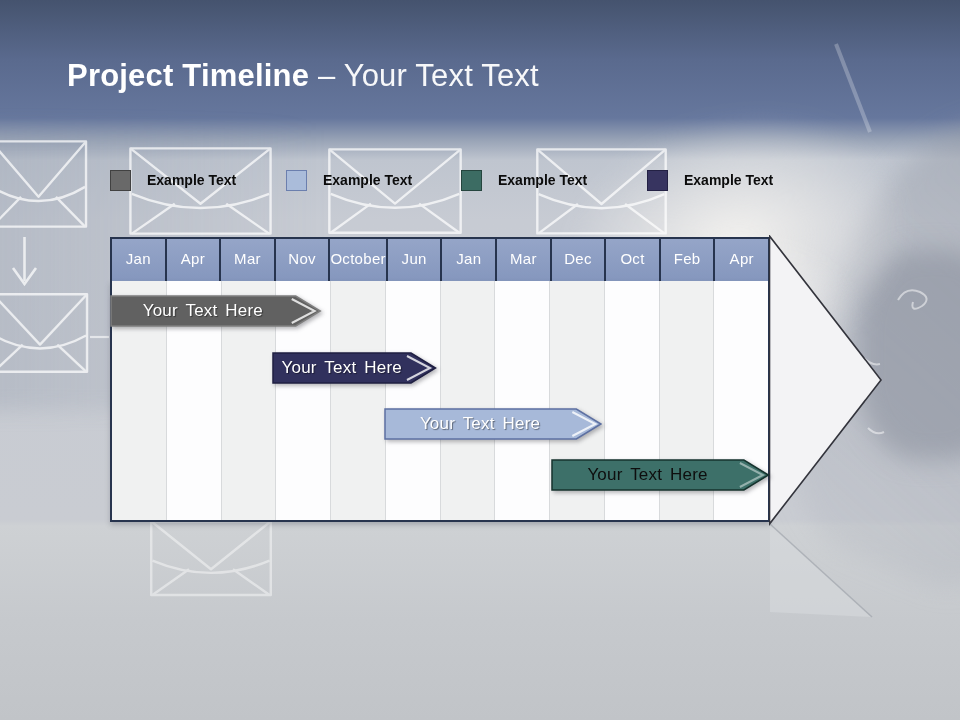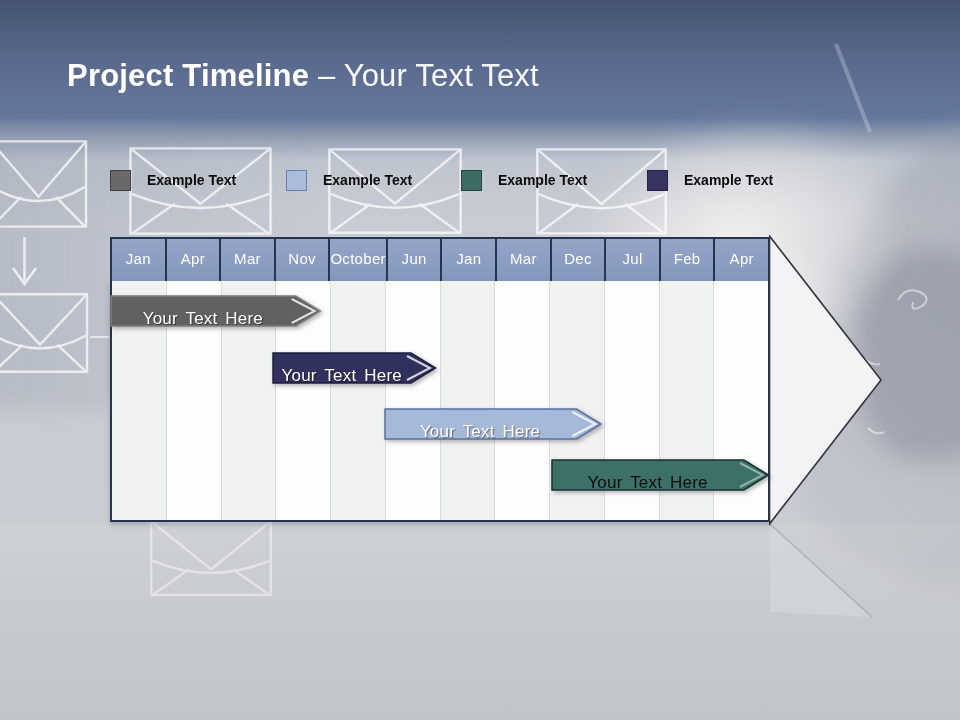--- a/index.html
+++ b/index.html
@@ -44,21 +44,21 @@
     display:flex;box-sizing:border-box;
     border-left:2px solid #27344e;border-right:2px solid #27344e;border-bottom:2px solid #27344e;
     box-shadow:0 3px 5px rgba(60,65,75,.25);}
   .grid-col{flex:1 1 0;box-sizing:border-box;border-right:1px solid #d8dadc;}
   .grid-col:last-child{border-right:none;}
   .col-a{background:#f0f1f1;}
   .col-b{background:#fdfdfe;}
   .tl-arrowhead{position:absolute;left:769px;top:235px;}
   .bar{position:absolute;filter:drop-shadow(2px 2px 2px rgba(40,40,50,.35));}
   .bar svg{position:absolute;left:0;top:0;}
-  .bar-label{position:absolute;top:8px;height:32px;line-height:31px;text-align:center;
+  .bar-label{position:absolute;top:0;height:32px;line-height:31px;text-align:center;
     font-size:17px;letter-spacing:.2px;word-spacing:3px;white-space:nowrap;}
   .bar-label.light{color:#fff;text-shadow:1px 1px 1px rgba(0,0,0,.45);}
   .bar-label.dark{color:#0e0e0e;}
 </style>
 </head>
 <body>
 
 <div class="stage">
 
   <div class="photo-blob blob-left"></div>
@@ -121,21 +121,21 @@
   <div class="tl-header" id="month-header">
       <div class="month-cell">Jan</div>
       <div class="month-cell">Apr</div>
       <div class="month-cell">Mar</div>
       <div class="month-cell">Nov</div>
       <div class="month-cell">October</div>
       <div class="month-cell">Jun</div>
       <div class="month-cell">Jan</div>
       <div class="month-cell">Mar</div>
       <div class="month-cell">Dec</div>
-      <div class="month-cell">Jul</div>
+      <div class="month-cell">Oct</div>
       <div class="month-cell">Feb</div>
       <div class="month-cell">Apr</div>
     </div>
 
   <div class="tl-body" id="grid-body">
       <div class="grid-col col-a"></div>
       <div class="grid-col col-b"></div>
       <div class="grid-col col-a"></div>
       <div class="grid-col col-b"></div>
       <div class="grid-col col-a"></div>

